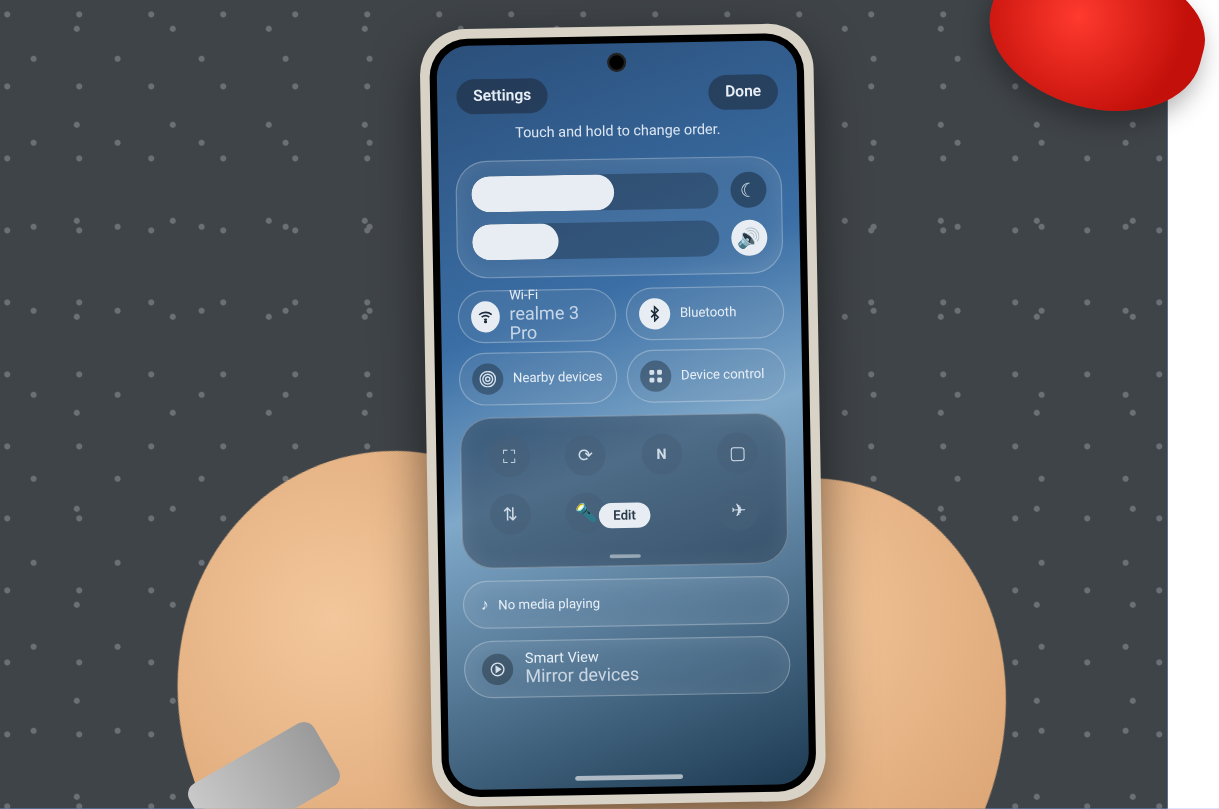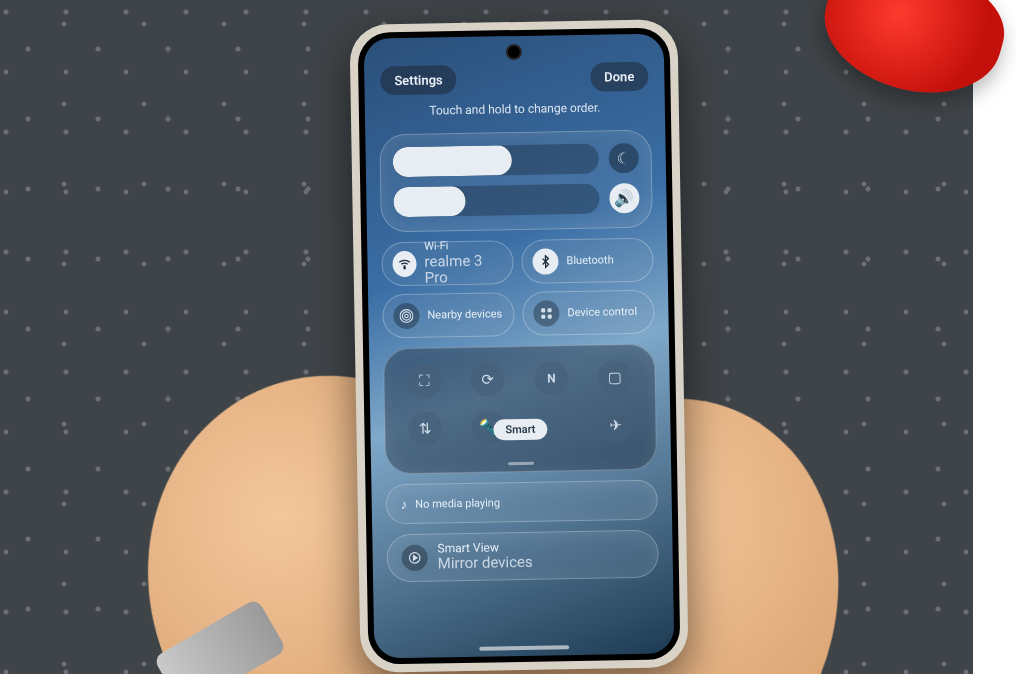--- a/index.html
+++ b/index.html
@@ -194,21 +194,21 @@
                 <span>⇅</span>
               </div>
             <div class="qbtn">
                 <span>🔦</span>
               </div>
             <div class="qbtn" style="opacity:0"></div>
             <div class="qbtn">
                 <span>✈</span>
               </div>
           </div>
-          <div class="editpill">Smart</div>
+          <div class="editpill">Edit</div>
           <div class="draghandle"></div>
         </div>
 
         <div class="group g-media">
           <span class="mi">♪</span>
           <span>No media playing</span>
         </div>
 
         <div class="group g-smart">
           <div class="circ off">

